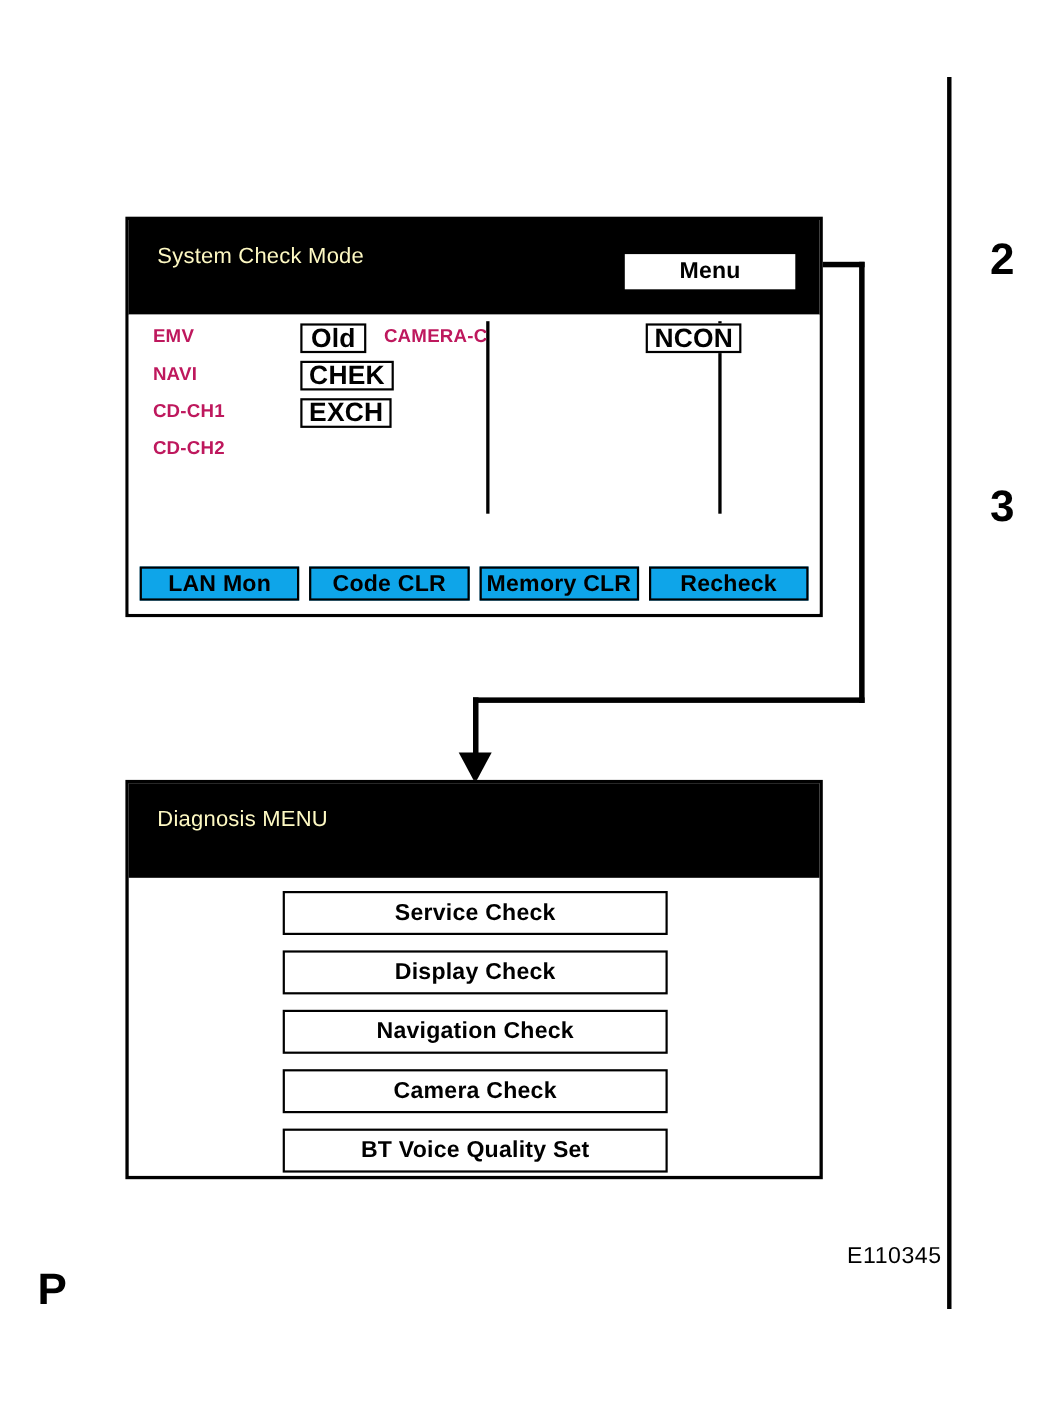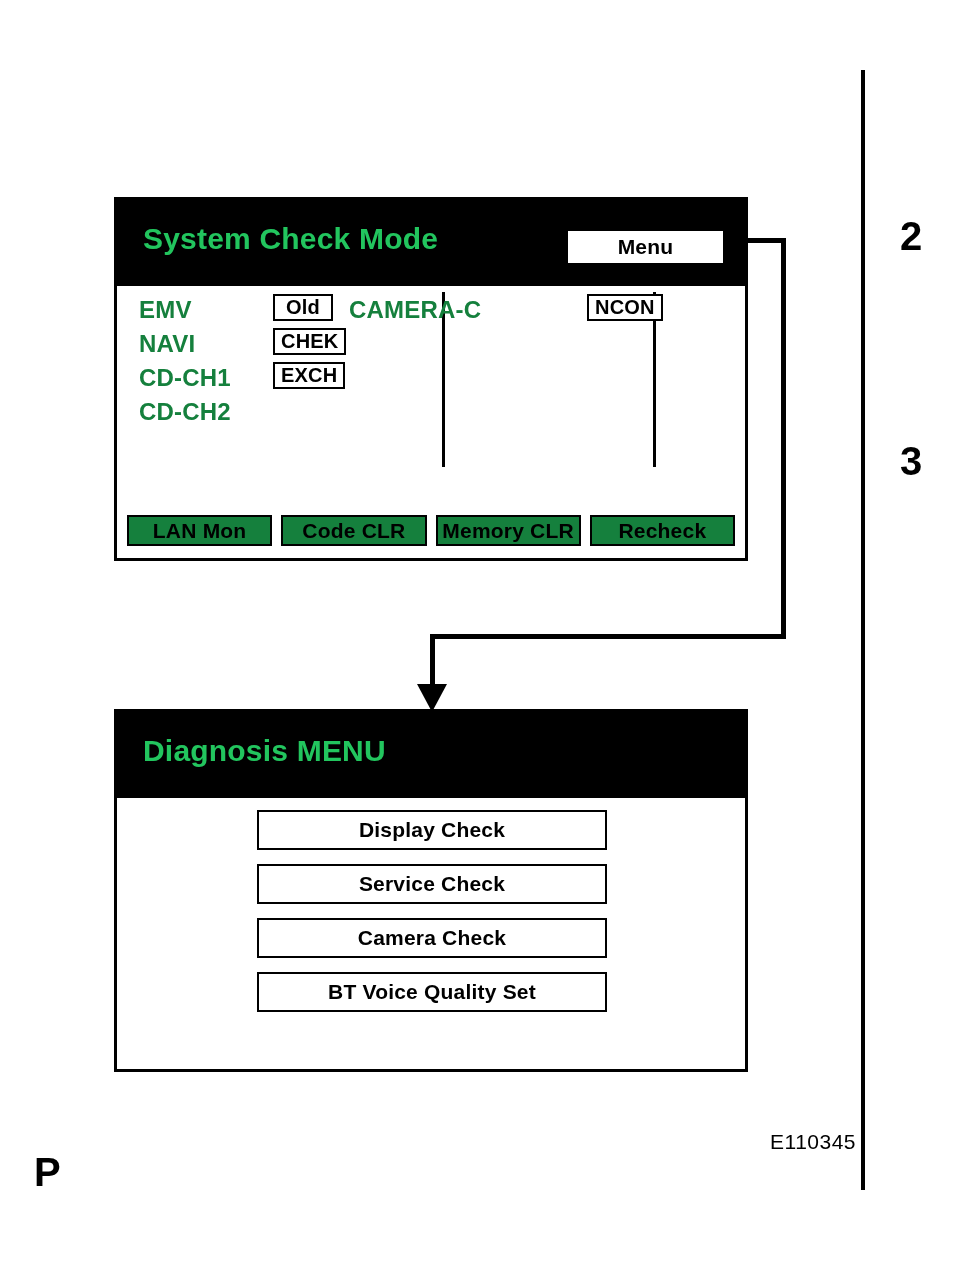--- a/index.html
+++ b/index.html
@@ -66,23 +66,23 @@
     box-sizing: border-box;
   }
   .screen-header {
     background: #000000;
     color: #ffffff;
     box-sizing: border-box;
     position: relative;
   }
   .screen-title {
     position: absolute;
-    font-weight: bold;
-    color: #22c55e;
-    font-size: 30px;
+    font-weight: normal;
+    color: #fef9c3;
+    font-size: 20px;
     letter-spacing: 0.2px;
     white-space: nowrap;
   }
 
   
   #screen-check {
     left: 114px;
     top: 197px;
     width: 634px;
     height: 364px;
@@ -127,34 +127,34 @@
 
   .status-row {
     position: relative;
     height: 34px;
   }
   .status-label {
     position: absolute;
     left: 0;
     top: 4px;
     font-weight: bold;
-    font-size: 24px;
-    color: #15803d;
+    font-size: 17px;
+    color: #be185d;
     white-space: nowrap;
     letter-spacing: 0.2px;
   }
   #status-col-1 .status-label { left: 12px; }
   #status-col-2 .status-label { left: 12px; }
 
   .status-value {
     position: absolute;
     border: 2px solid #000000;
     background: #ffffff;
     font-weight: bold;
-    font-size: 20px;
+    font-size: 24px;
     color: #000000;
     box-sizing: border-box;
     height: 27px;
     display: flex;
     align-items: center;
     justify-content: center;
     padding: 0 6px;
     min-width: 60px;
     top: 2px;
     letter-spacing: 0.2px;
@@ -175,21 +175,21 @@
   .button-row {
     position: absolute;
     left: 10px;
     right: 10px;
     bottom: 12px;
     display: flex;
     gap: 9px;
   }
   .action-button {
     border: 2px solid #000000;
-    background: #15803d;
+    background: #0ea5e9;
     color: #000000;
     font-weight: bold;
     font-size: 21px;
     height: 31px;
     display: flex;
     align-items: center;
     justify-content: center;
     box-sizing: border-box;
     flex: 1;
     letter-spacing: 0.2px;
@@ -317,22 +317,23 @@
     </div>
   </div>
 
   <div class="screen" id="screen-diag">
 
     <div class="screen-header">
       <div class="screen-title">Diagnosis MENU</div>
     </div>
 
     <div class="menu-list">
+      <div class="menu-item">Service Check</div>
       <div class="menu-item">Display Check</div>
-      <div class="menu-item">Service Check</div>
+      <div class="menu-item">Navigation Check</div>
       <div class="menu-item">Camera Check</div>
       <div class="menu-item">BT Voice Quality Set</div>
     </div>
   </div>
 
   <div class="corner-mark">P</div>
   <div class="figure-id">E110345</div>
 
 </div>
 

